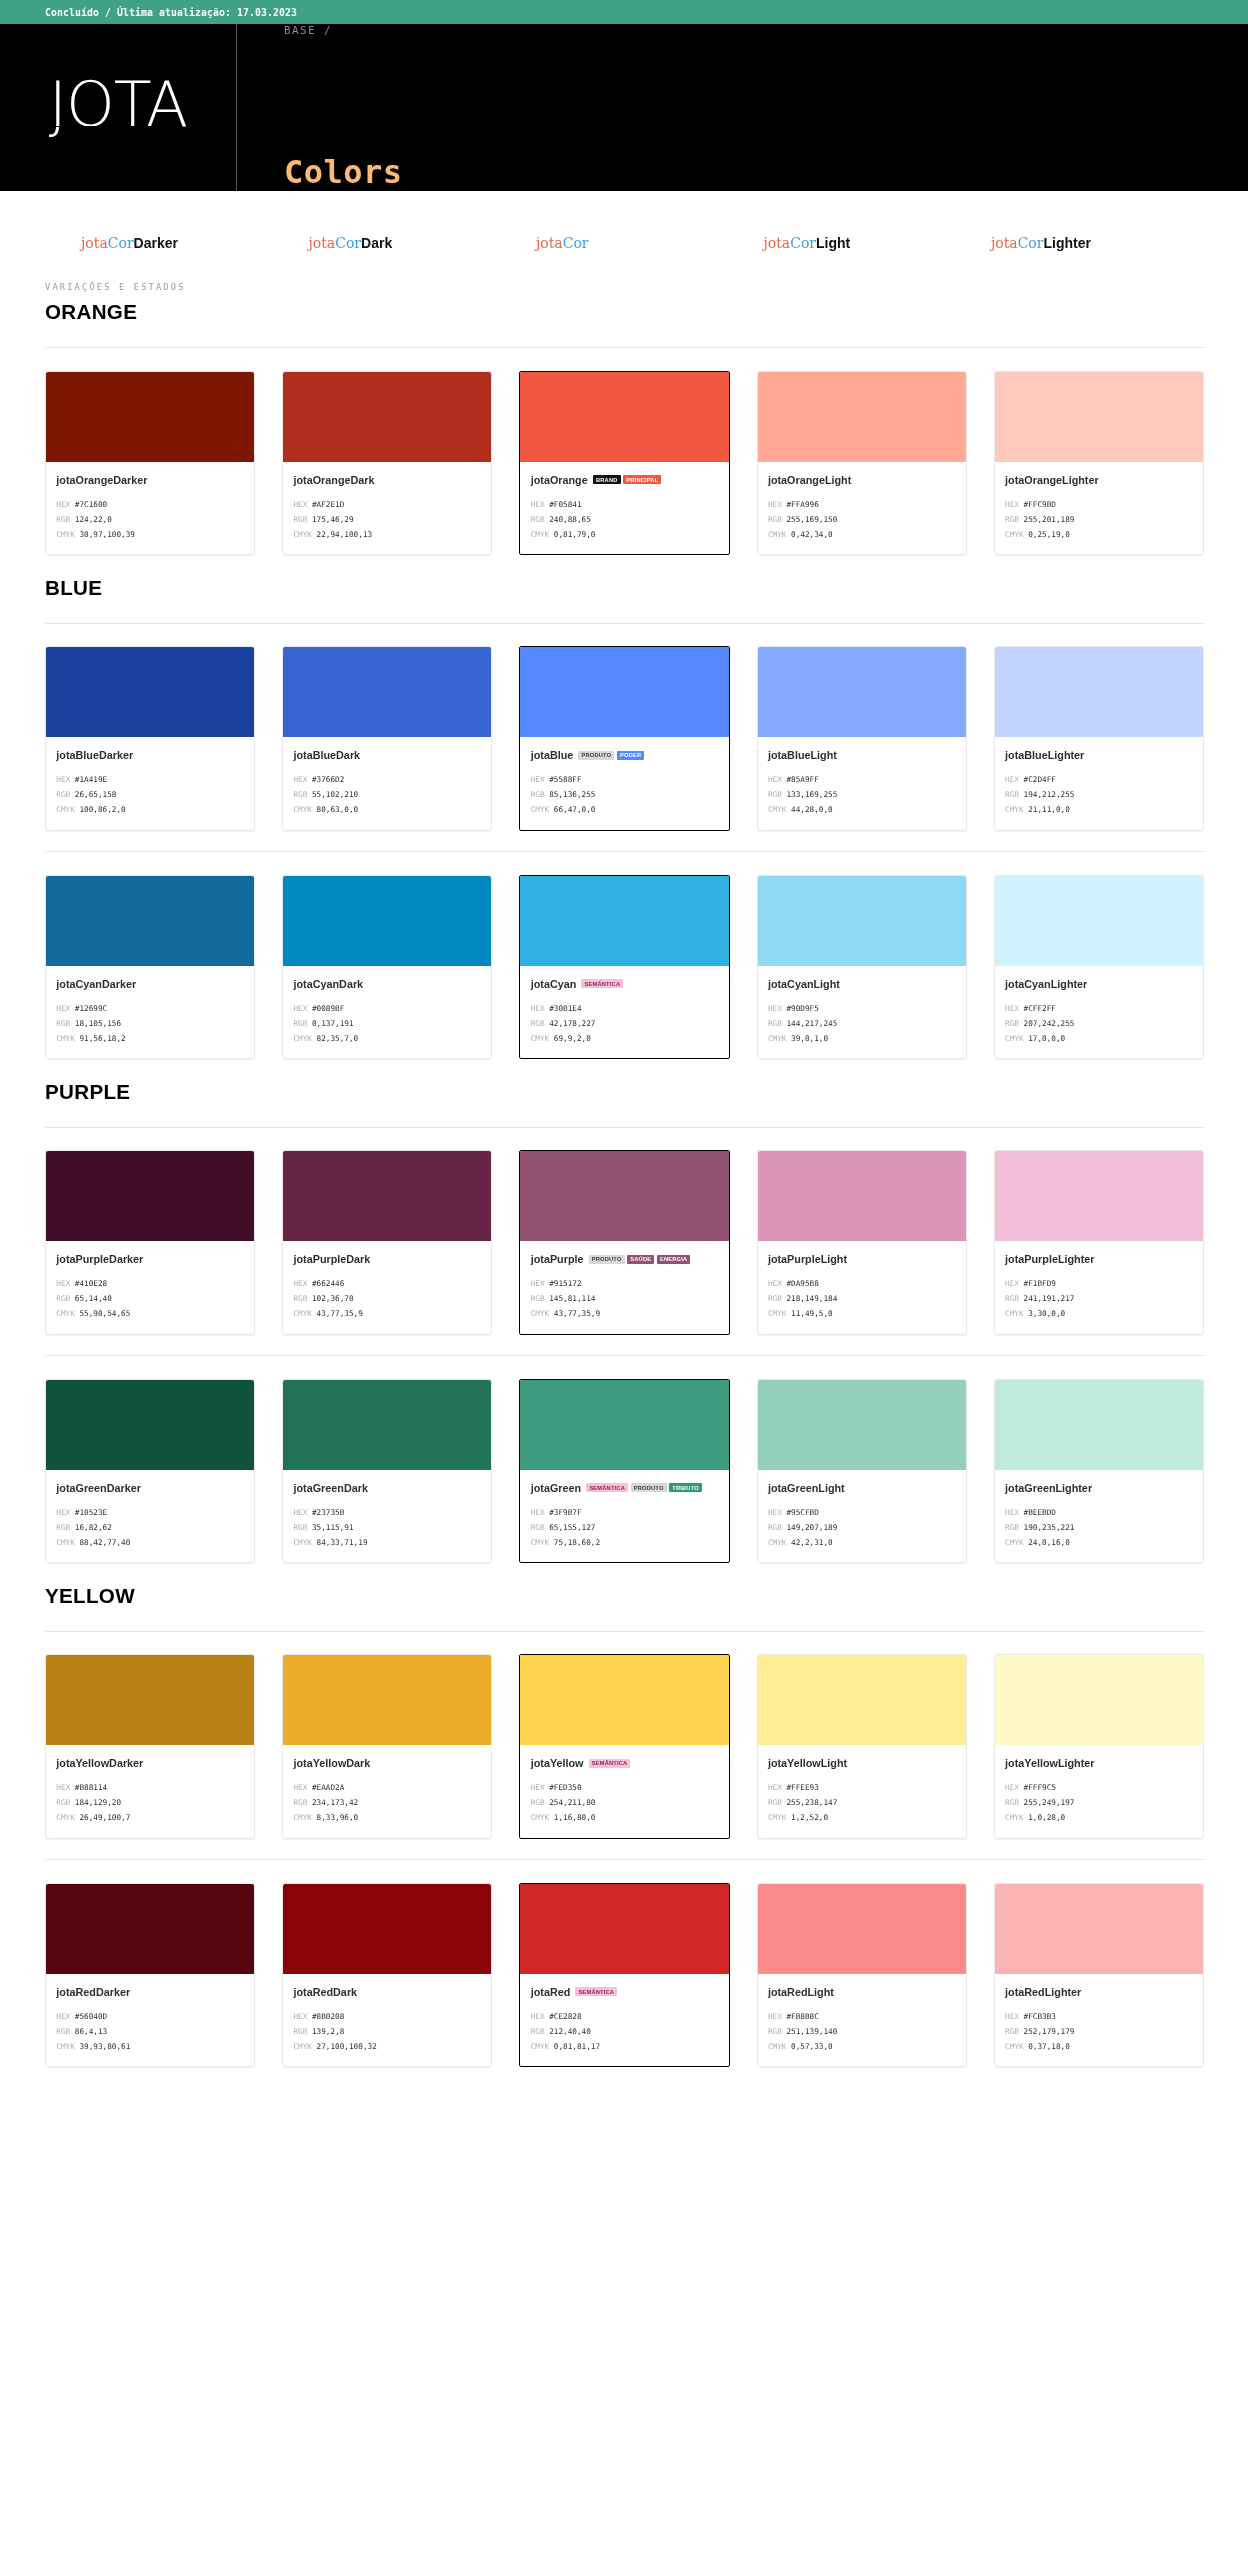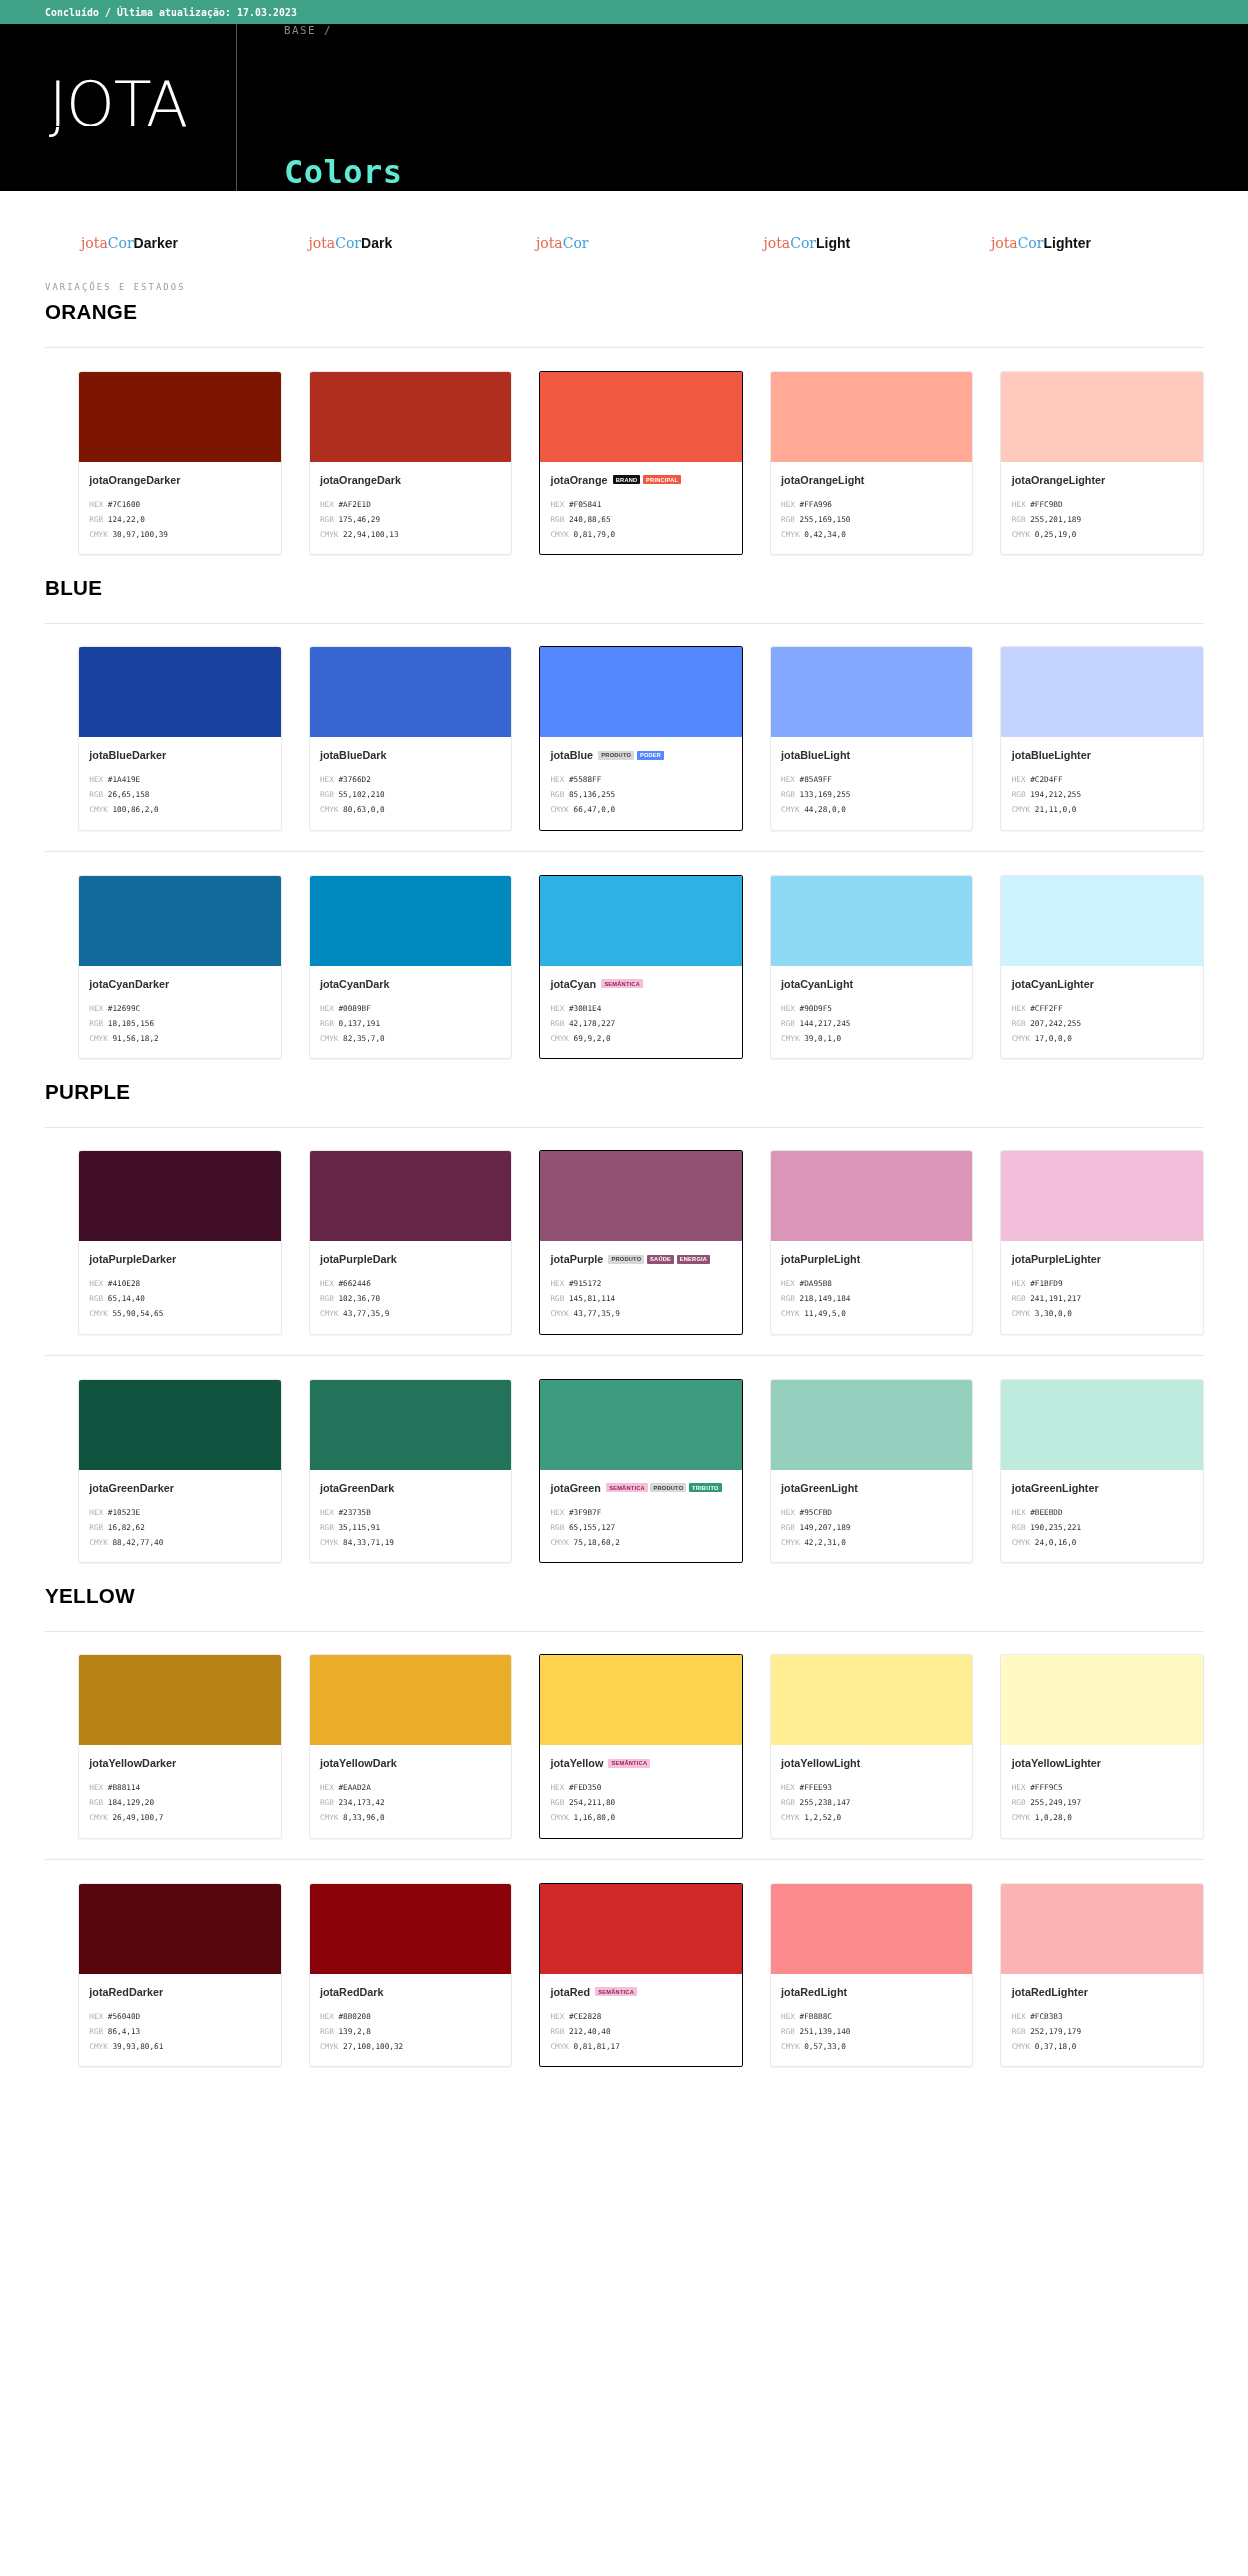--- a/index.html
+++ b/index.html
@@ -66,21 +66,21 @@
     padding-left: 47px;
   }
   .breadcrumb {
     color: #8a8a8a;
     font-family: "DejaVu Sans Mono", monospace;
     font-size: 10.8px;
     letter-spacing: 1.5px;
     margin-bottom: 11.3px;
   }
   .page-title {
-    color: #5eead4;
+    color: #fdba74;
     font-family: "DejaVu Sans Mono", monospace;
     font-size: 32px;
     font-weight: bold;
     letter-spacing: 0.5px;
   }
 
   
   .legend-row {
     display: grid;
     grid-template-columns: repeat(5, 1fr);
@@ -122,21 +122,20 @@
     height: 0.5px;
     background: #e6e6e6;
     margin-bottom: 23px;
   }
 
   
   .swatch-grid {
     display: grid;
     grid-template-columns: repeat(5, 1fr);
     column-gap: 27px;
-    margin-left: 33px;
   }
   .swatch-card {
     background: #ffffff;
     border: 0.5px solid #e9e9e9;
     border-radius: 3.1px;
     overflow: hidden;
     box-shadow: 0 0.5px 1px rgba(0,0,0,0.05);
   }
   .swatch-card.is-primary {
     border: 1.5px solid #000000;

